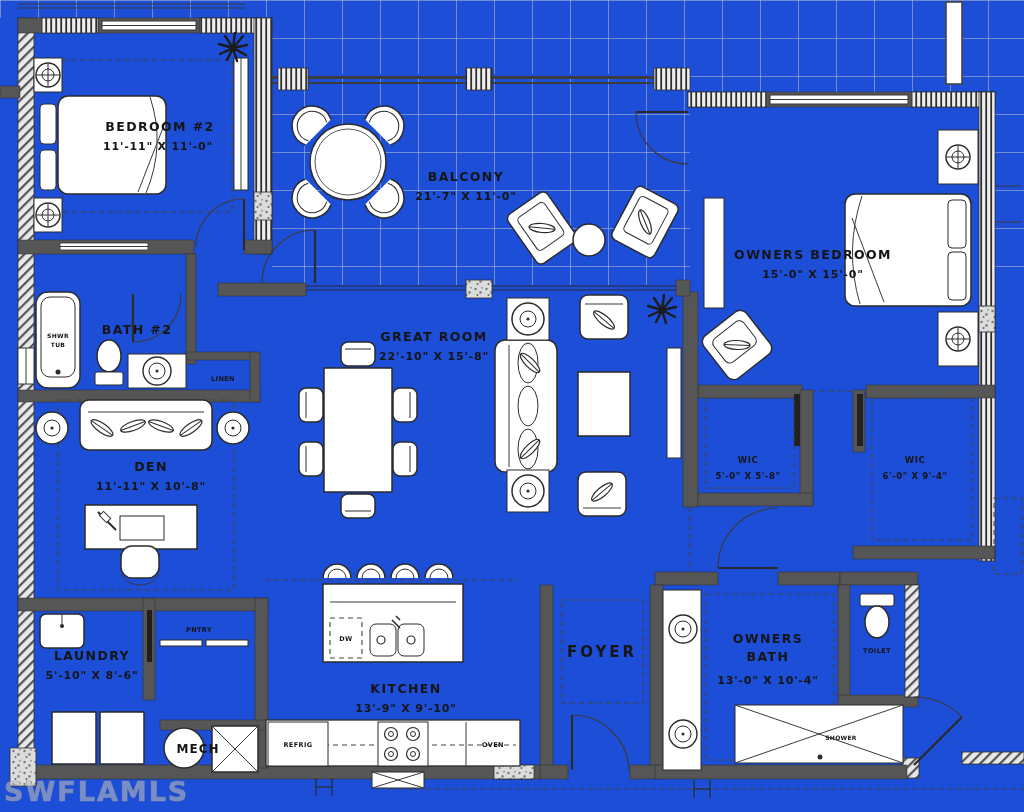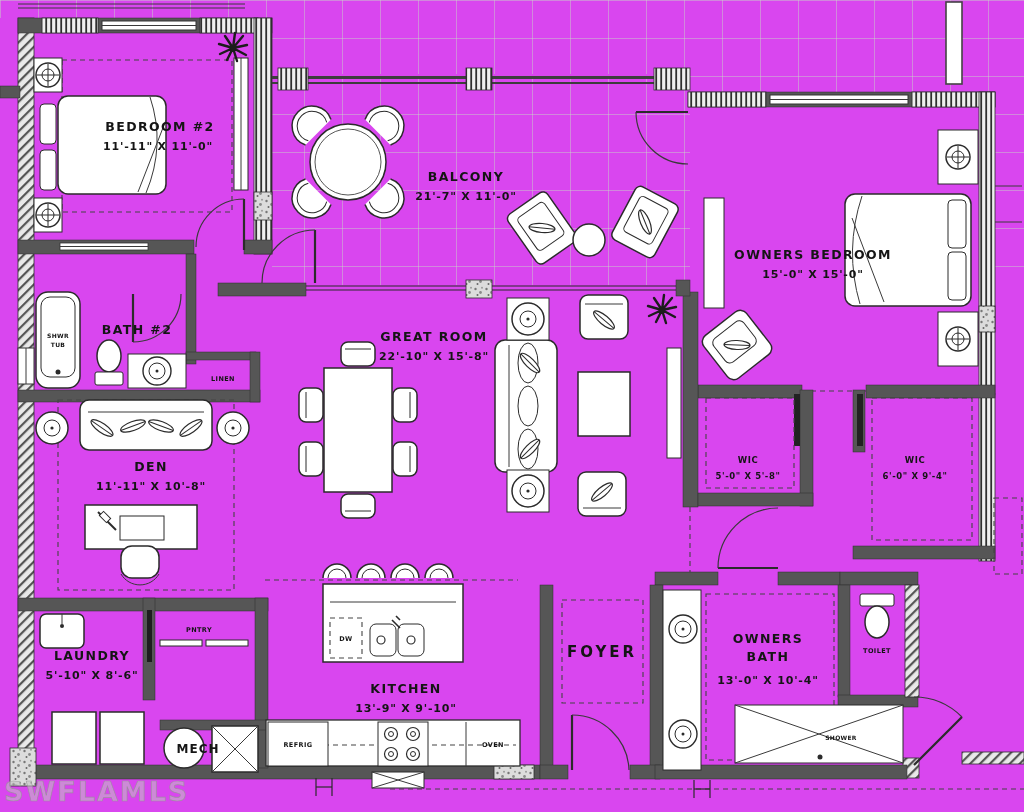--- a/index.html
+++ b/index.html
@@ -1,16 +1,16 @@
 <!DOCTYPE html>
 <html><head>
 <meta charset="utf-8">
 <style>
   html,body{margin:0;padding:0;background:#fff;}
-  .stage{position:relative;width:1024px;height:812px;background:#d946ef;overflow:hidden;
+  .stage{position:relative;width:1024px;height:812px;background:#1d4ed8;overflow:hidden;
          font-family:"DejaVu Sans",sans-serif;}
   svg{display:block}
   .w{fill:#565656;stroke:#2e2e2e;stroke-width:.5}
   .pier{stroke:#2e2e2e;stroke-width:.8}
   .furn{fill:#fff;stroke:#2b2b2b;stroke-width:1.5}
   .furn2{fill:#fff;stroke:#2b2b2b;stroke-width:1}
   .ln{fill:none;stroke:#2b2b2b;stroke-width:1.2}
   .thin{fill:none;stroke:#3a3a3a;stroke-width:1}
   .dash{fill:none;stroke:#444;stroke-width:1.1;stroke-dasharray:5 4}
   .door{fill:none;stroke:#3a3a3a;stroke-width:1.2}

